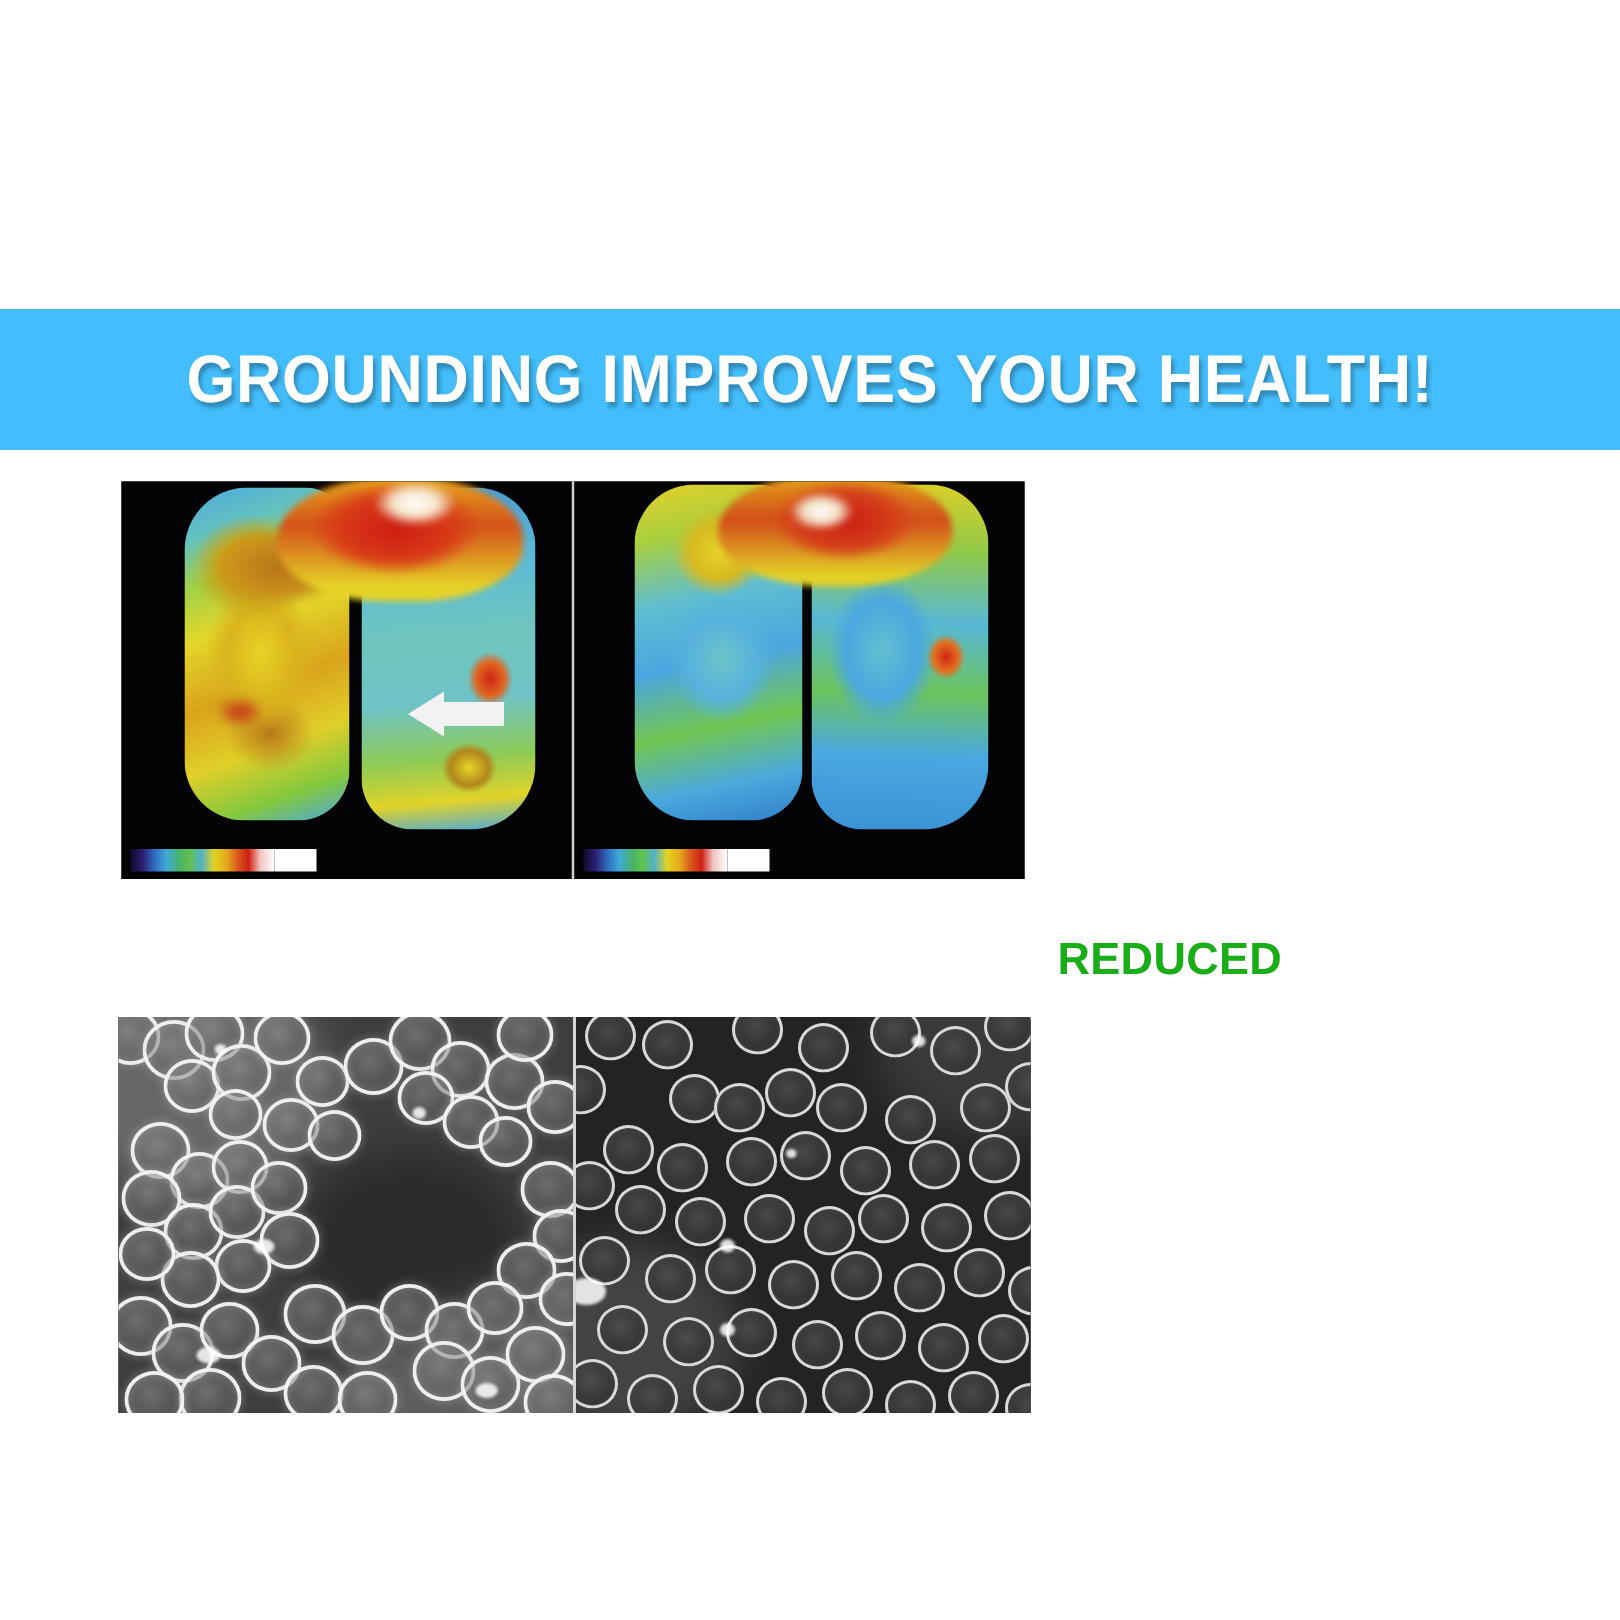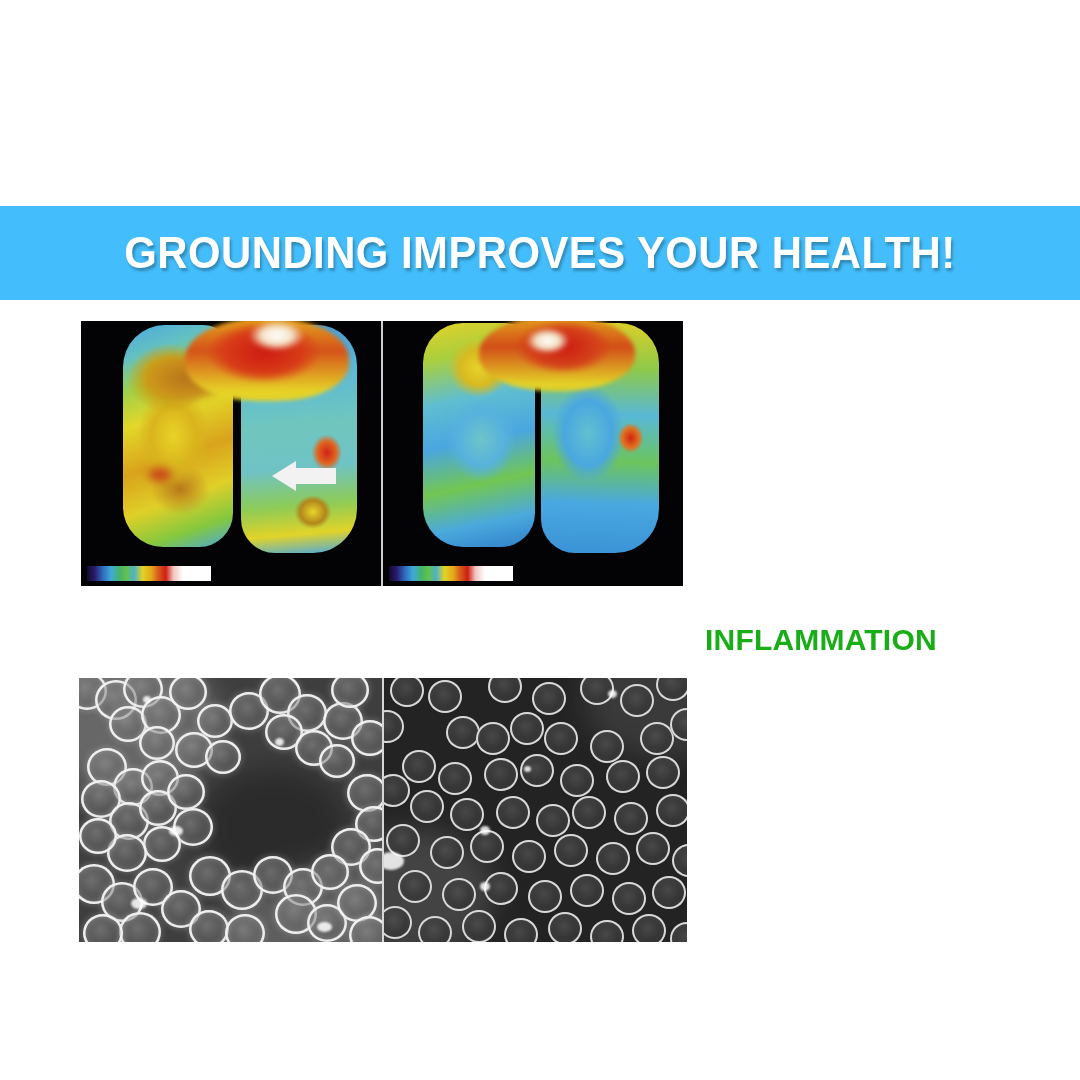--- a/index.html
+++ b/index.html
@@ -315,21 +315,21 @@
         </div>
 
       </div>
     </div>
 
     <div class="caption cap-1-before">Before Grounding</div>
     <div class="caption cap-1-after">After Grounding</div>
 
     <div class="textcol textcol-1">
       <h2 class="headline">
-        <span class="line">INFLAMMATION</span>
+        <span class="line">REDUCED</span>
       </h2>
     </div>
   </div>
 
   <div class="section section-2">
 
     <div class="media-group sec2-media">
       <div class="pair">
 
         <div class="blood-panel left">

